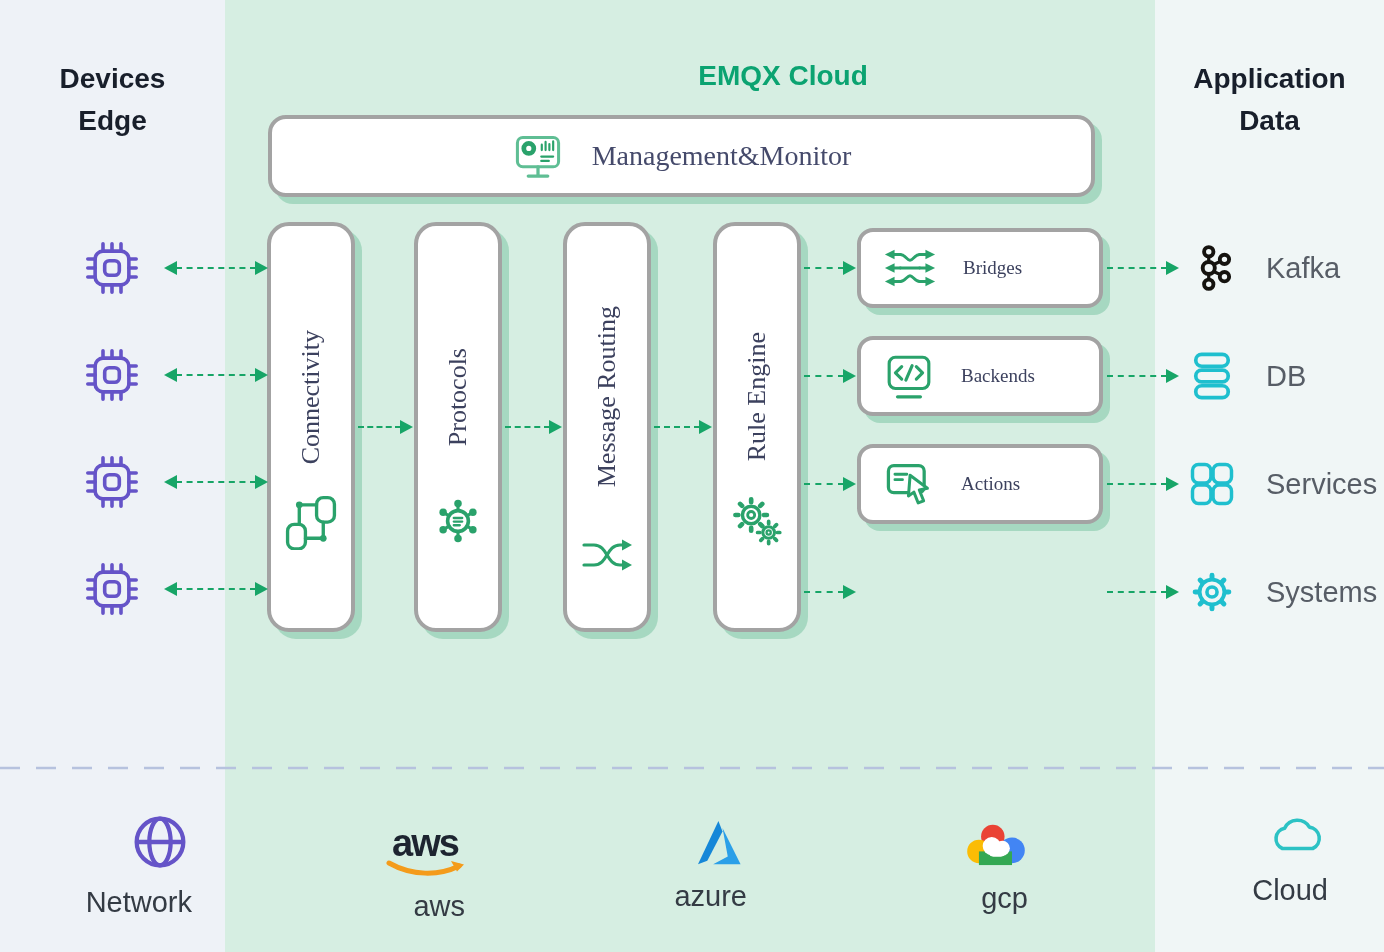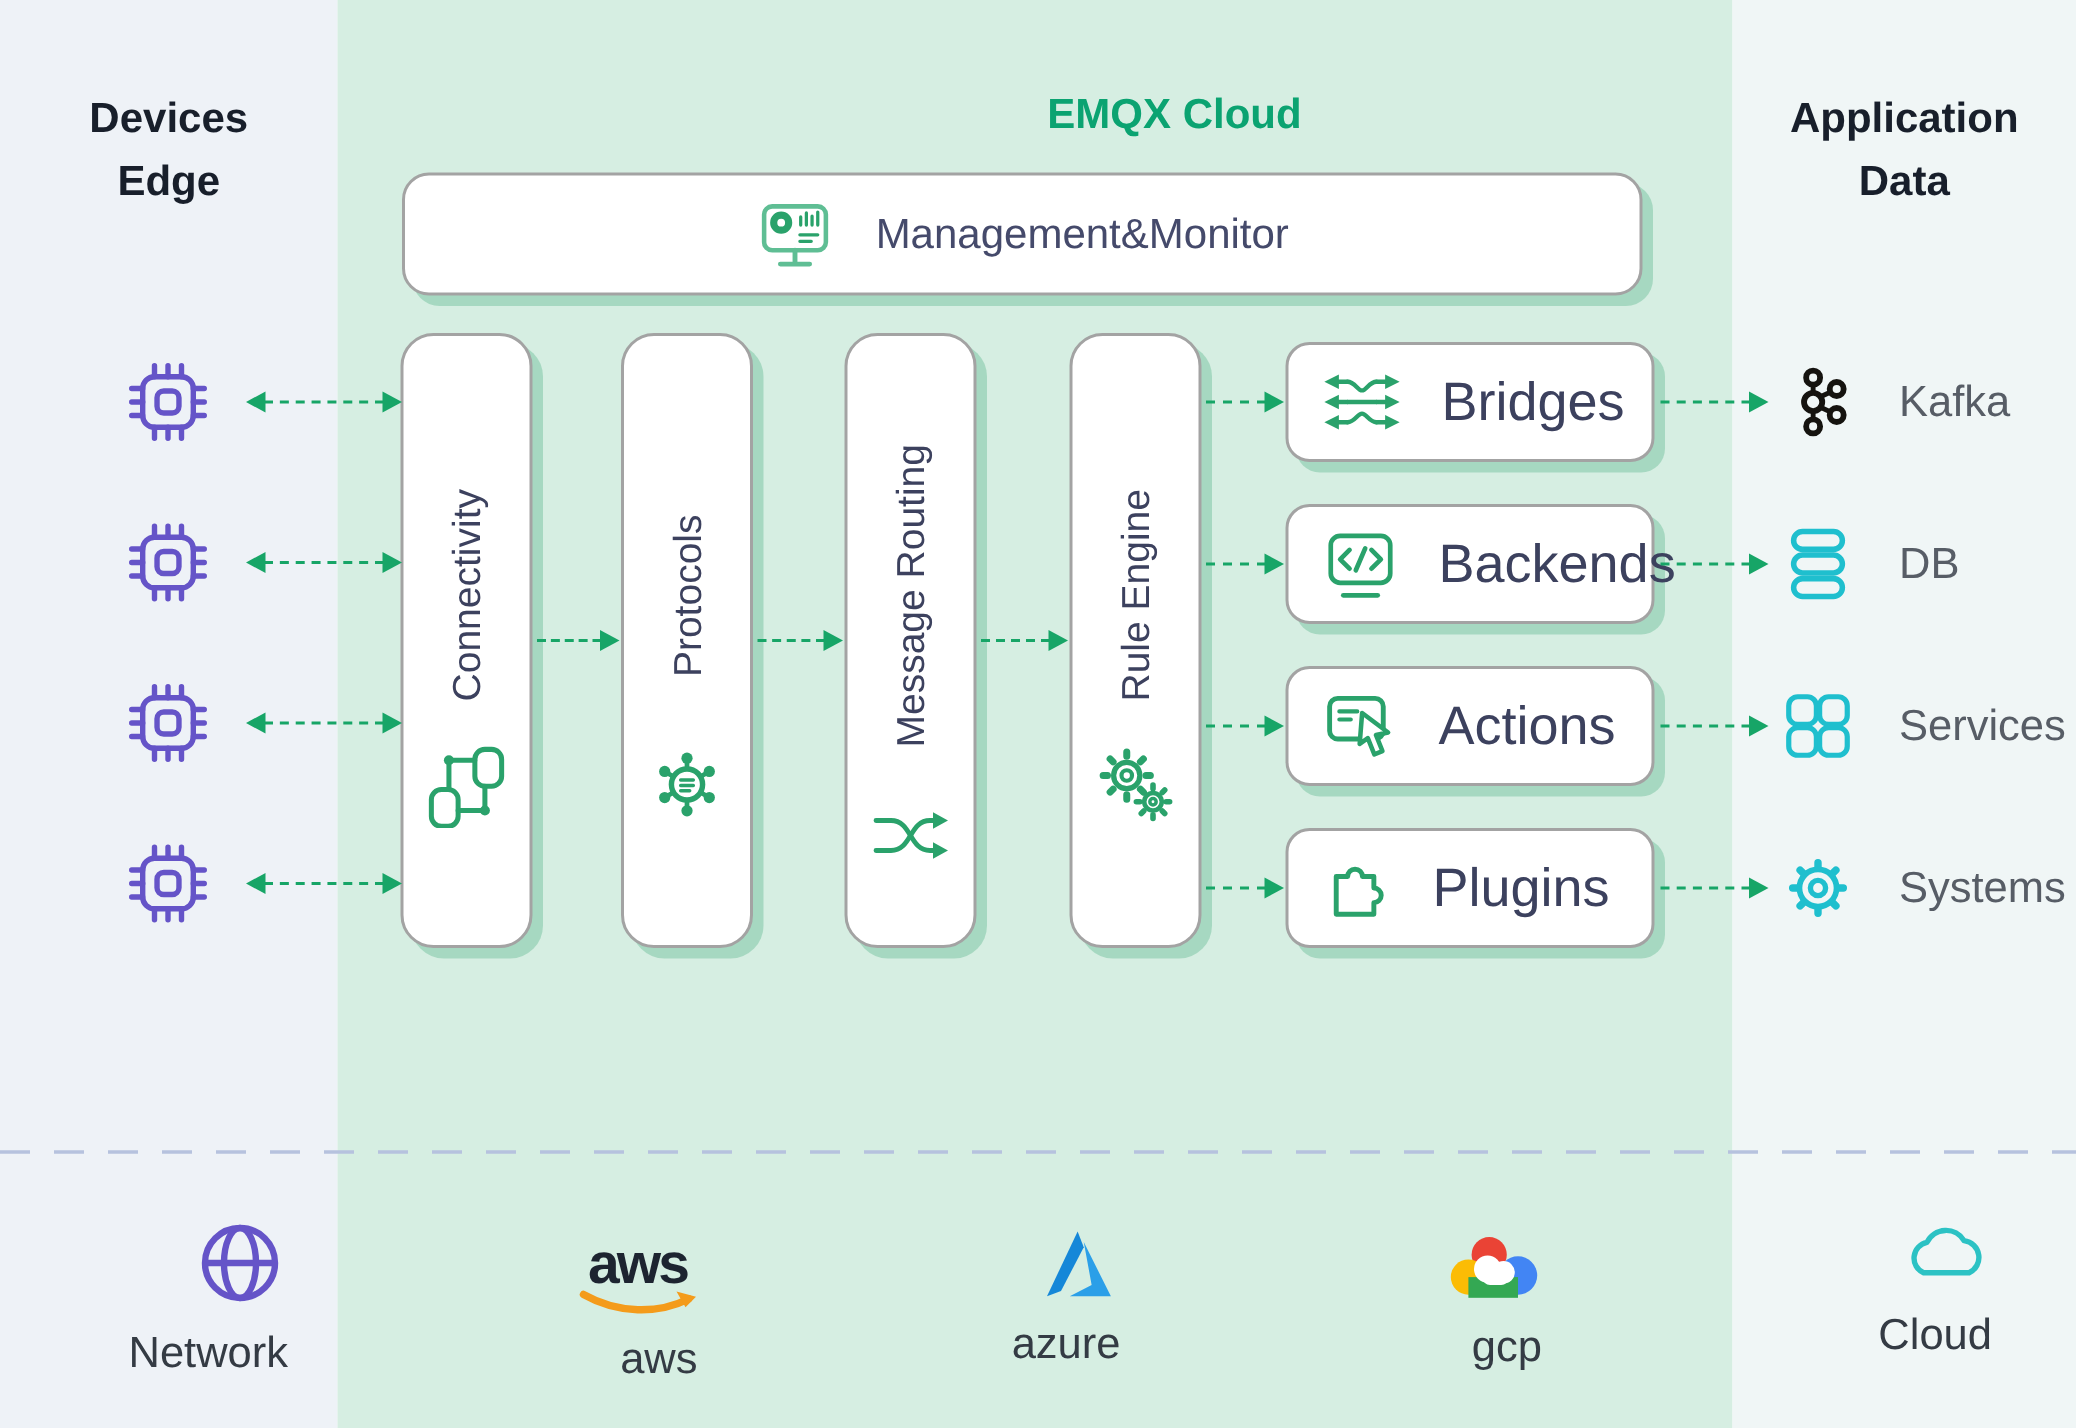--- a/index.html
+++ b/index.html
@@ -9,33 +9,33 @@
   .col{position:absolute;top:0;bottom:0;}
   .col-left{left:0;width:225px;background:#eef2f7;}
   .col-center{left:225px;width:930px;background:#d6eee2;}
   .col-right{left:1155px;width:229px;background:#f0f6f6;}
   
   .col-title{position:absolute;text-align:center;font-size:28px;font-weight:600;
              color:#181f2b;line-height:42px;z-index:3;}
   .emqx-title{position:absolute;left:225px;width:1116px;top:60px;text-align:center;
               font-size:28px;font-weight:700;color:#0ba371;z-index:3;}
   
-  .panel{position:absolute;background:#fff;border:2px solid #a3a3a3;z-index:2;
-         box-shadow:7px 7px 0 rgba(43,160,106,0.28);box-sizing:border-box;}
+  .panel{position:absolute;background:#fff;border:4px solid #a3a3a3;z-index:2;
+         box-shadow:7px 7px 0 rgba(43,160,106,0.28);box-sizing:border-box;font-family:Liberation Serif, serif;}
   .hbar{border-radius:18px;display:flex;align-items:center;justify-content:center;gap:28px;}
   .hbar .bar-label{font-size:28px;font-weight:500;color:#454a6b;}
   .pillar{border-radius:22px;}
   .pillar-label-wrap{position:absolute;left:0;right:0;top:40px;bottom:100px;
          display:flex;align-items:center;justify-content:center;}
   .pillar-label{writing-mode:vertical-rl;transform:rotate(180deg);font-size:26px;
          font-weight:500;color:#3c415e;white-space:nowrap;}
   .pillar-icon{position:absolute;left:50%;transform:translateX(-50%);bottom:78px;}
   .pillar-icon.low{bottom:50px;}
   .obox{border-radius:16px;display:flex;align-items:center;gap:26px;padding-left:22px;}
-  .obox .obox-label{font-size:36px;font-weight:500;color:#3c415e;}
+  .obox .obox-label{font-size:19px;font-weight:500;color:#3c415e;}
   
   .arrow{position:absolute;height:0;border-top:2px dashed #17a567;z-index:2;}
   .arrow::after{content:"";position:absolute;right:-12px;top:-8px;width:0;height:0;
         border-top:7px solid transparent;border-bottom:7px solid transparent;
         border-left:13px solid #17a567;}
   .arrow.double::before{content:"";position:absolute;left:-12px;top:-8px;width:0;height:0;
         border-top:7px solid transparent;border-bottom:7px solid transparent;
         border-right:13px solid #17a567;}
   
   .chip{position:absolute;left:85px;width:54px;height:54px;z-index:2;}
@@ -182,28 +182,20 @@
     <span>
       <svg width="52" height="50" viewBox="0 0 48 46" fill="none">
         <rect x="5" y="6" width="33" height="25" rx="5" stroke="#2aa26b" stroke-width="3"></rect>
         <path d="M11 14h11M11 19h7" stroke="#2aa26b" stroke-width="2.6" stroke-linecap="round"></path>
         <path d="M25 15L41 27l-7.5 1.5 4 10-5 2-4-10-5 3.5Z" fill="#ffffff" stroke="#2aa26b" stroke-width="2.8" stroke-linejoin="round"></path>
       </svg>
     </span>
     <span class="obox-label">Actions</span>
   </div>
 
-  <div class="panel obox" style="left:857px;top:552px;width:246px;height:80px;">
-    <span>
-      <svg width="48" height="48" viewBox="0 0 44 44" fill="none">
-        <path d="M9 15h7a4.5 4.5 0 1 1 9 0h7v7a4.5 4.5 0 1 1 0 9v7H9Z" stroke="#2aa26b" stroke-width="3" stroke-linejoin="round"></path>
-      </svg>
-    </span>
-    <span class="obox-label">Plugins</span>
-  </div>
 
 
   <div class="chip" style="top:241px;">
     <svg width="54" height="54" viewBox="0 0 48 48" fill="none" stroke="#6554c8" stroke-width="3.2" stroke-linecap="round">
       <rect x="9" y="9" width="30" height="30" rx="7"></rect>
         <rect x="17.5" y="17.5" width="13" height="13" rx="4"></rect>
       <path d="M16 2.5V9M24 2.5V9M32 2.5V9M16 39v6.5M24 39v6.5M32 39v6.5M2.5 16H9M2.5 24H9M2.5 32H9M39 16h6.5M39 24h6.5M39 32h6.5"></path>
     </svg>
   </div>
   <div class="chip" style="top:348px;">

